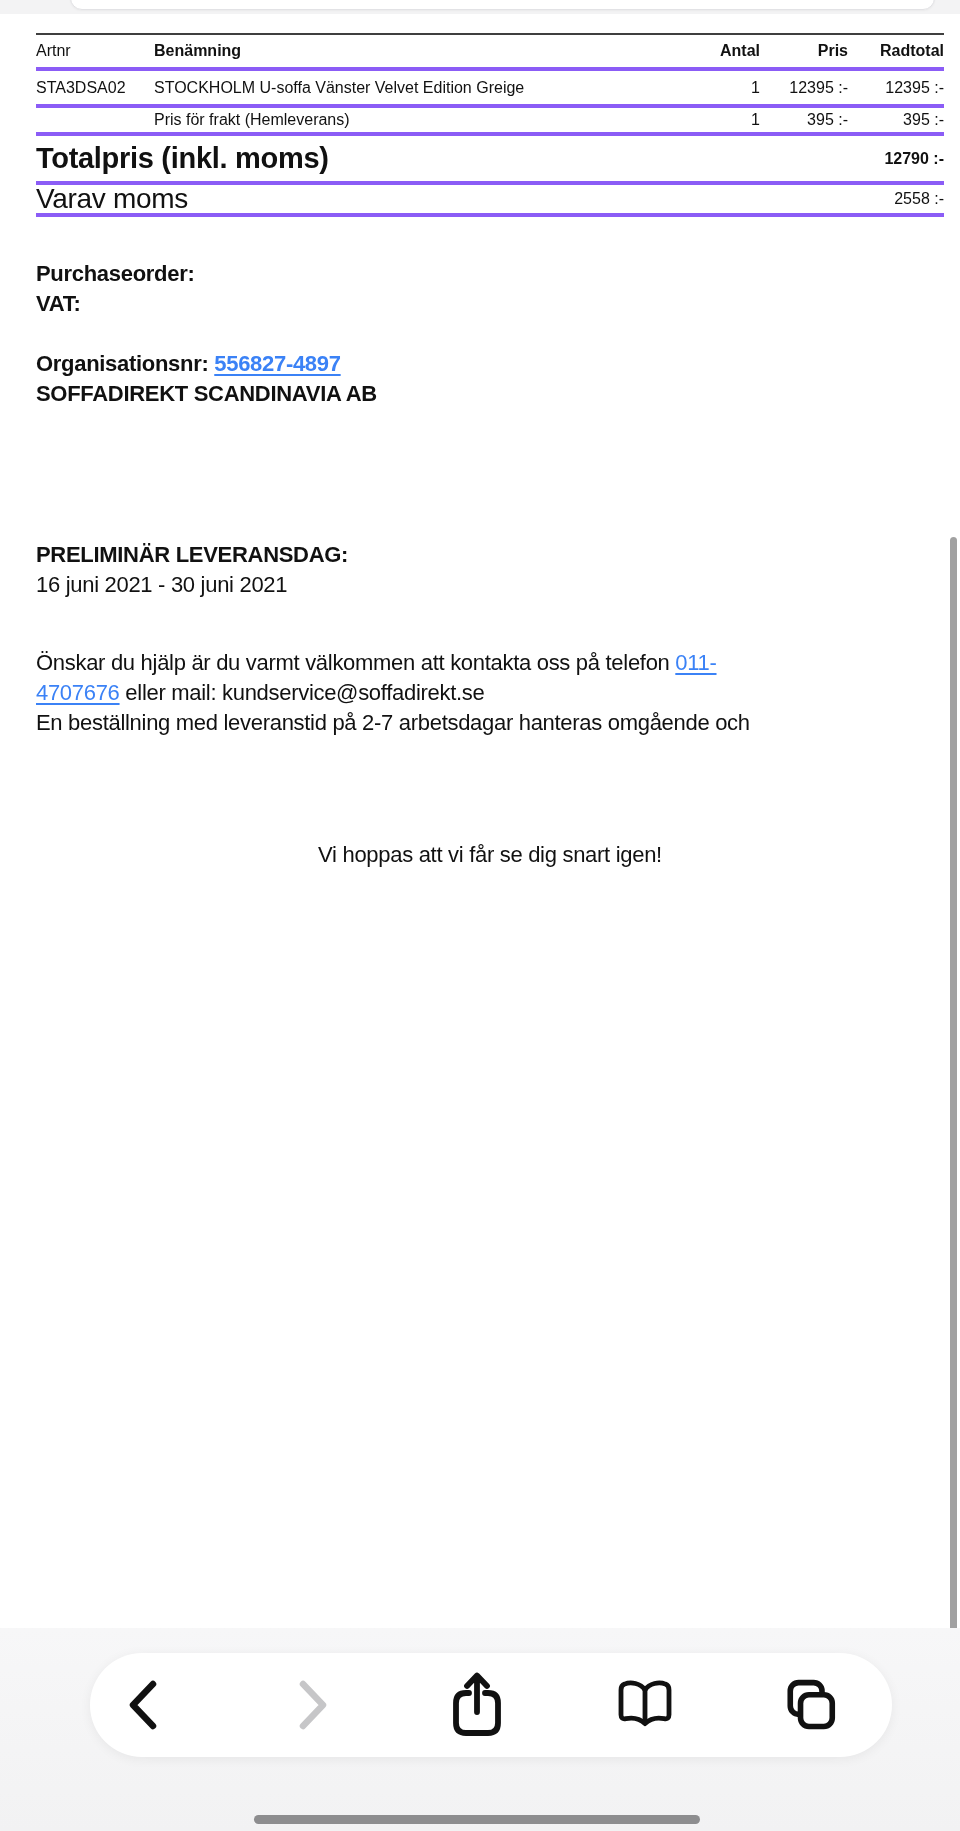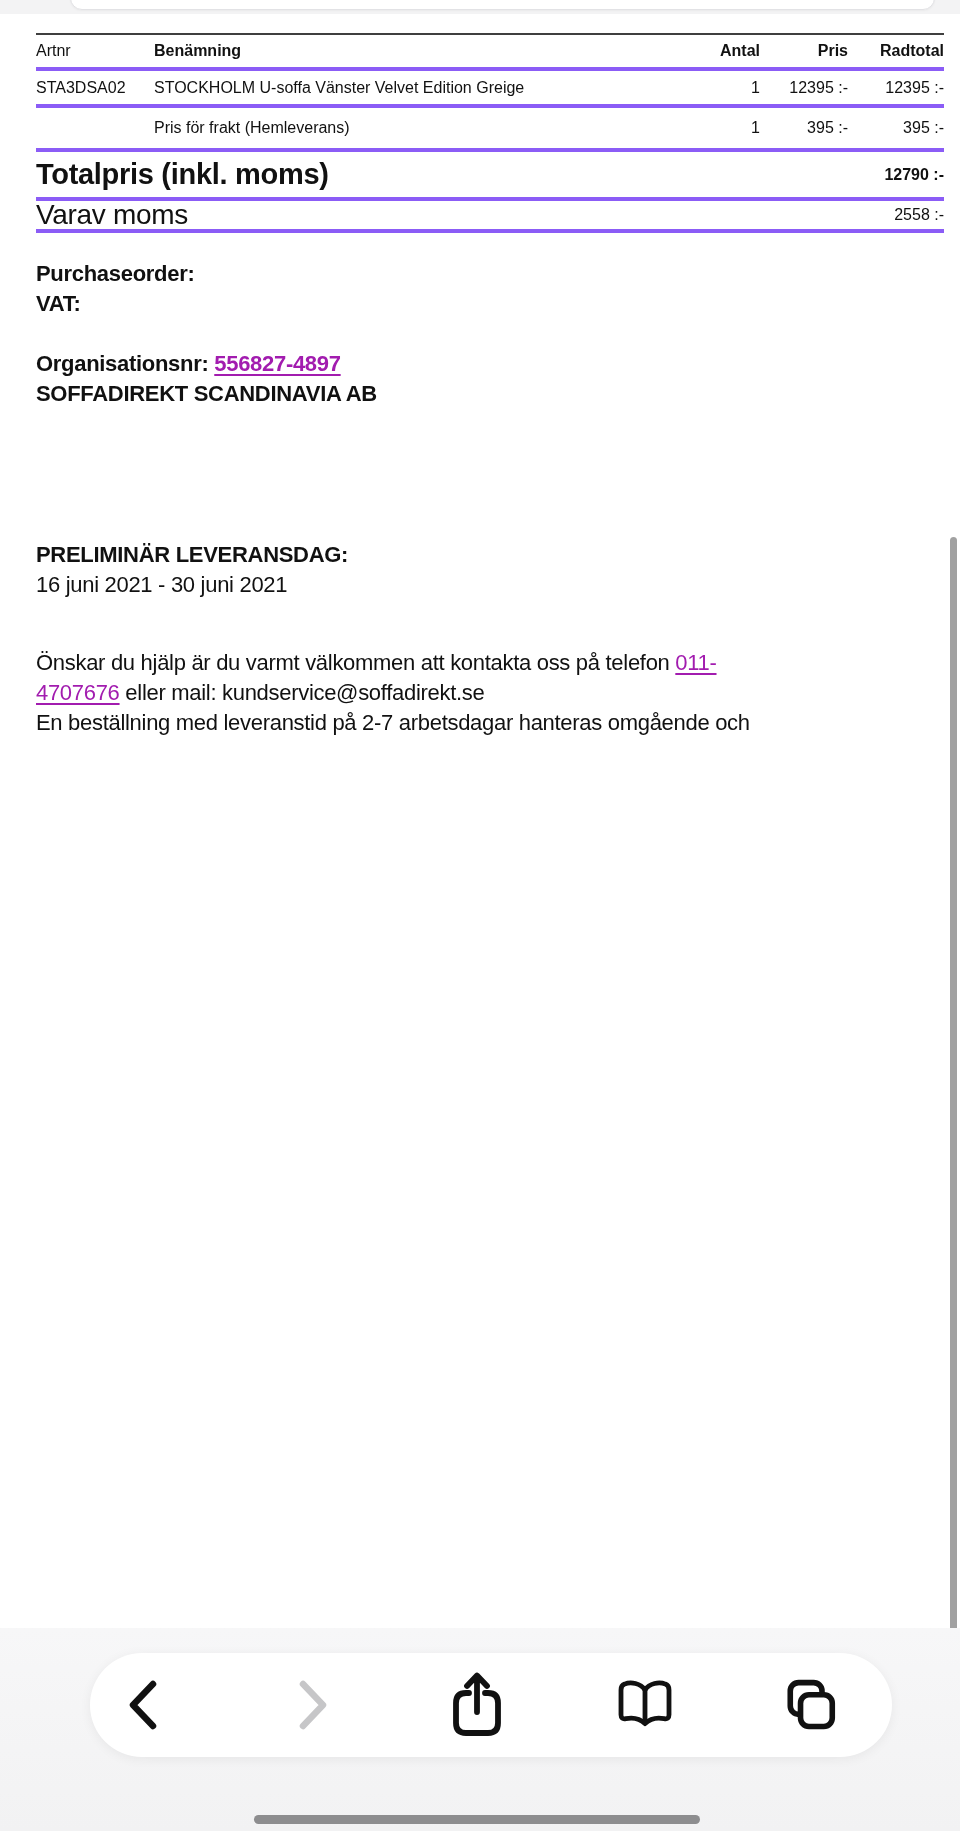--- a/index.html
+++ b/index.html
@@ -11,41 +11,41 @@
   .top-strip { position:absolute; left:0; top:0; width:960px; height:14px; background:#f3f3f4; }
   .top-card { position:absolute; left:70px; top:-40px; width:865px; height:50px;
               background:#fff; border:1px solid #e2e2e5; border-radius:0 0 12px 12px;
               box-shadow:0 1px 2px rgba(0,0,0,0.04); }
 
   
   .order-table { position:absolute; left:36px; top:33px; width:908px; border-top:2px solid #3f3f3f; }
   .t-row { display:flex; align-items:center; border-bottom:4px solid #8b5cf6; font-size:16px; }
   .t-row.header { height:36px; }
   .t-row.r1 { height:37px; }
-  .t-row.r2 { height:44px; }
+  .t-row.r2 { height:28px; }
   .c-artnr { width:118px; }
   .c-name  { flex:1; }
   .c-antal { width:88px; text-align:right; }
   .c-pris  { width:88px; text-align:right; }
   .c-rad   { width:96px; text-align:right; }
   .t-row.header .c-name, .t-row.header .c-antal,
   .t-row.header .c-pris, .t-row.header .c-rad { font-weight:bold; }
 
   .t-row.total { height:49px; justify-content:space-between;gap:7px; }
   .t-row.total .lbl { font-size:29px; font-weight:bold; letter-spacing:-0.3px; }
   .t-row.total .val { font-size:16px; font-weight:bold; }
   .t-row.varav { height:32px; justify-content:space-between; }
   .t-row.varav .lbl { font-size:28px; font-weight:normal; letter-spacing:-0.3px; }
   .t-row.varav .val { font-size:16px; }
 
   
   .txt { position:absolute; left:36px; width:908px; font-size:22px; line-height:30px; letter-spacing:-0.3px; }
   .info-block { top:259px; font-weight:bold; }
   .blank-line { height:30px; }
-  .ulink { text-decoration:underline; color:#a21caf; text-underline-offset:3px; }
+  .ulink { text-decoration:underline; color:#3b82f6; text-underline-offset:3px; }
   .delivery-block { top:540px; }
   .delivery-block .d-title { font-weight:bold; }
   .contact-block { top:648px; }
   .contact-block .contact-line { white-space:nowrap; }
   .closing-line { top:840px; text-align:center; }
 
   
   .scrollbar { position:absolute; right:3px; top:537px; width:7px; height:1168px;
                background:rgba(0,0,0,0.37); border-radius:4px; }
 
@@ -113,20 +113,21 @@
     <div class="d-title">PRELIMINÄR LEVERANSDAG:</div>
     <div>16 juni 2021 - 30 juni 2021</div>
   </div>
 
   <div class="txt contact-block" id="contact-block">
       <div class="contact-line"><span>Önskar du hjälp är du varmt välkommen att kontakta oss på telefon </span><span class="ulink">011-</span></div>
       <div class="contact-line"><span class="ulink">4707676</span><span> eller mail: kundservice@soffadirekt.se</span></div>
       <div class="contact-line"><span>En beställning med leveranstid på 2-7 arbetsdagar hanteras omgående och</span></div>
     </div>
 
+  <div class="txt closing-line">Vi hoppas att vi får se dig snart igen!</div>
 
   <div class="scrollbar"></div>
 
   <div class="bottom-bar">
     <div class="tool-pill">
 
       <div class="tool-btn" style="left:21px;">
         <svg width="38" height="52" viewBox="0 0 38 52">
           <path d="M29 5 L9 26 L29 47" fill="none" stroke="#111" stroke-width="6.5" stroke-linecap="round" stroke-linejoin="round"></path>
         </svg>

